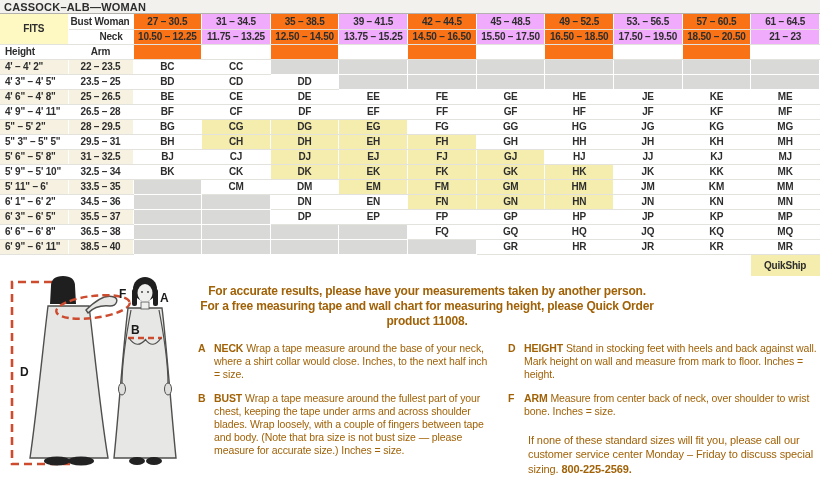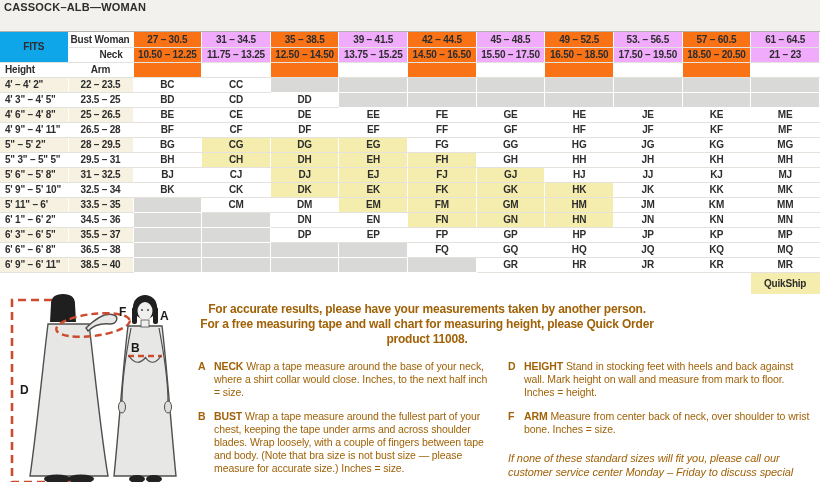--- a/index.html
+++ b/index.html
@@ -1,30 +1,30 @@
 <!DOCTYPE html>
 <html><head>
 <meta charset="utf-8">
 <style>
   * { margin:0; padding:0; box-sizing:border-box; }
   body { font-family:"Liberation Sans", sans-serif; background:#fff; }
   .page { position:relative; width:820px; height:482px; background:#fff; overflow:hidden; }
 
-  .chart-title { height:32px; line-height:14px; padding-left:4px; background:#f2f1ee;
+  .chart-title { height:14px; line-height:14px; padding-left:4px; background:#f2f1ee;
                  border-bottom:1px solid #b3b2ae; font-size:11px; font-weight:bold;
                  color:#2d2d2d; letter-spacing:0.2px; }
 
   table.size-table { width:820px; table-layout:fixed; border-collapse:collapse;
                      font-size:10px; letter-spacing:-0.2px; }
   .size-table col.col-a { width:68px; }
   .size-table col.col-b { width:65px; }
   .size-table th, .size-table td { height:15px; padding:0 2px; font-weight:bold; color:#2d2d2d;
        text-align:center; white-space:nowrap; overflow:hidden;
        border-right:1px solid #fff; border-bottom:1px solid #e3e2dc; }
-  .size-table .fits { background:#0ea5e9; }
+  .size-table .fits { background:#fef9c3; }
   .size-table .rowlabel { background:#fff; text-align:right; padding-right:10px; }
   .size-table .range { background:#f0abfc; }
   .size-table .tint { background:#f97316; }
   .size-table .heightlabel { text-align:left; padding-left:5px; background:#fff; }
   .size-table .armlabel { background:#fff; }
   .size-table .height { text-align:left; padding-left:5px; font-weight:bold; }
   .size-table .cream { background:#f6f1e0; }
   .size-table .plain { background:#fff; }
   .size-table td.code { background:#fff; }
   .size-table td.hl { background:#f5edad; }
@@ -36,21 +36,21 @@
   .figure-wrap { width:196px; position:relative; flex:none; }
   .text-area { flex:1; padding:8px 8px 0 2px; color:#a16207; }
   .intro { width:458px; text-align:center; font-size:12px; font-weight:bold;
            line-height:1.25; letter-spacing:-0.2px; }
   .defs { display:flex; margin-top:13px; letter-spacing:-0.1px; }
   .def-col-left { width:296px; flex:none; }
   .def-col-right { flex:1; margin-left:14px; }
   .def { display:flex; font-size:10.5px; line-height:1.24; margin-bottom:11px; }
   .def .letter { width:16px; flex:none; font-weight:bold; }
   .def .term { font-weight:bold; }
-  .note { font-size:11px; font-style:italic; line-height:1.3; margin-top:15px; width:292px; }
+  .note { font-size:11px; line-height:1.3; margin-top:15px; width:292px;margin-left:20px; }
   .note .phone { font-weight:bold; }
 </style>
 </head>
 <body>
 
 <div class="page">
 
   <div class="chart-title">CASSOCK–ALB—WOMAN</div>
 
   <table class="size-table">

